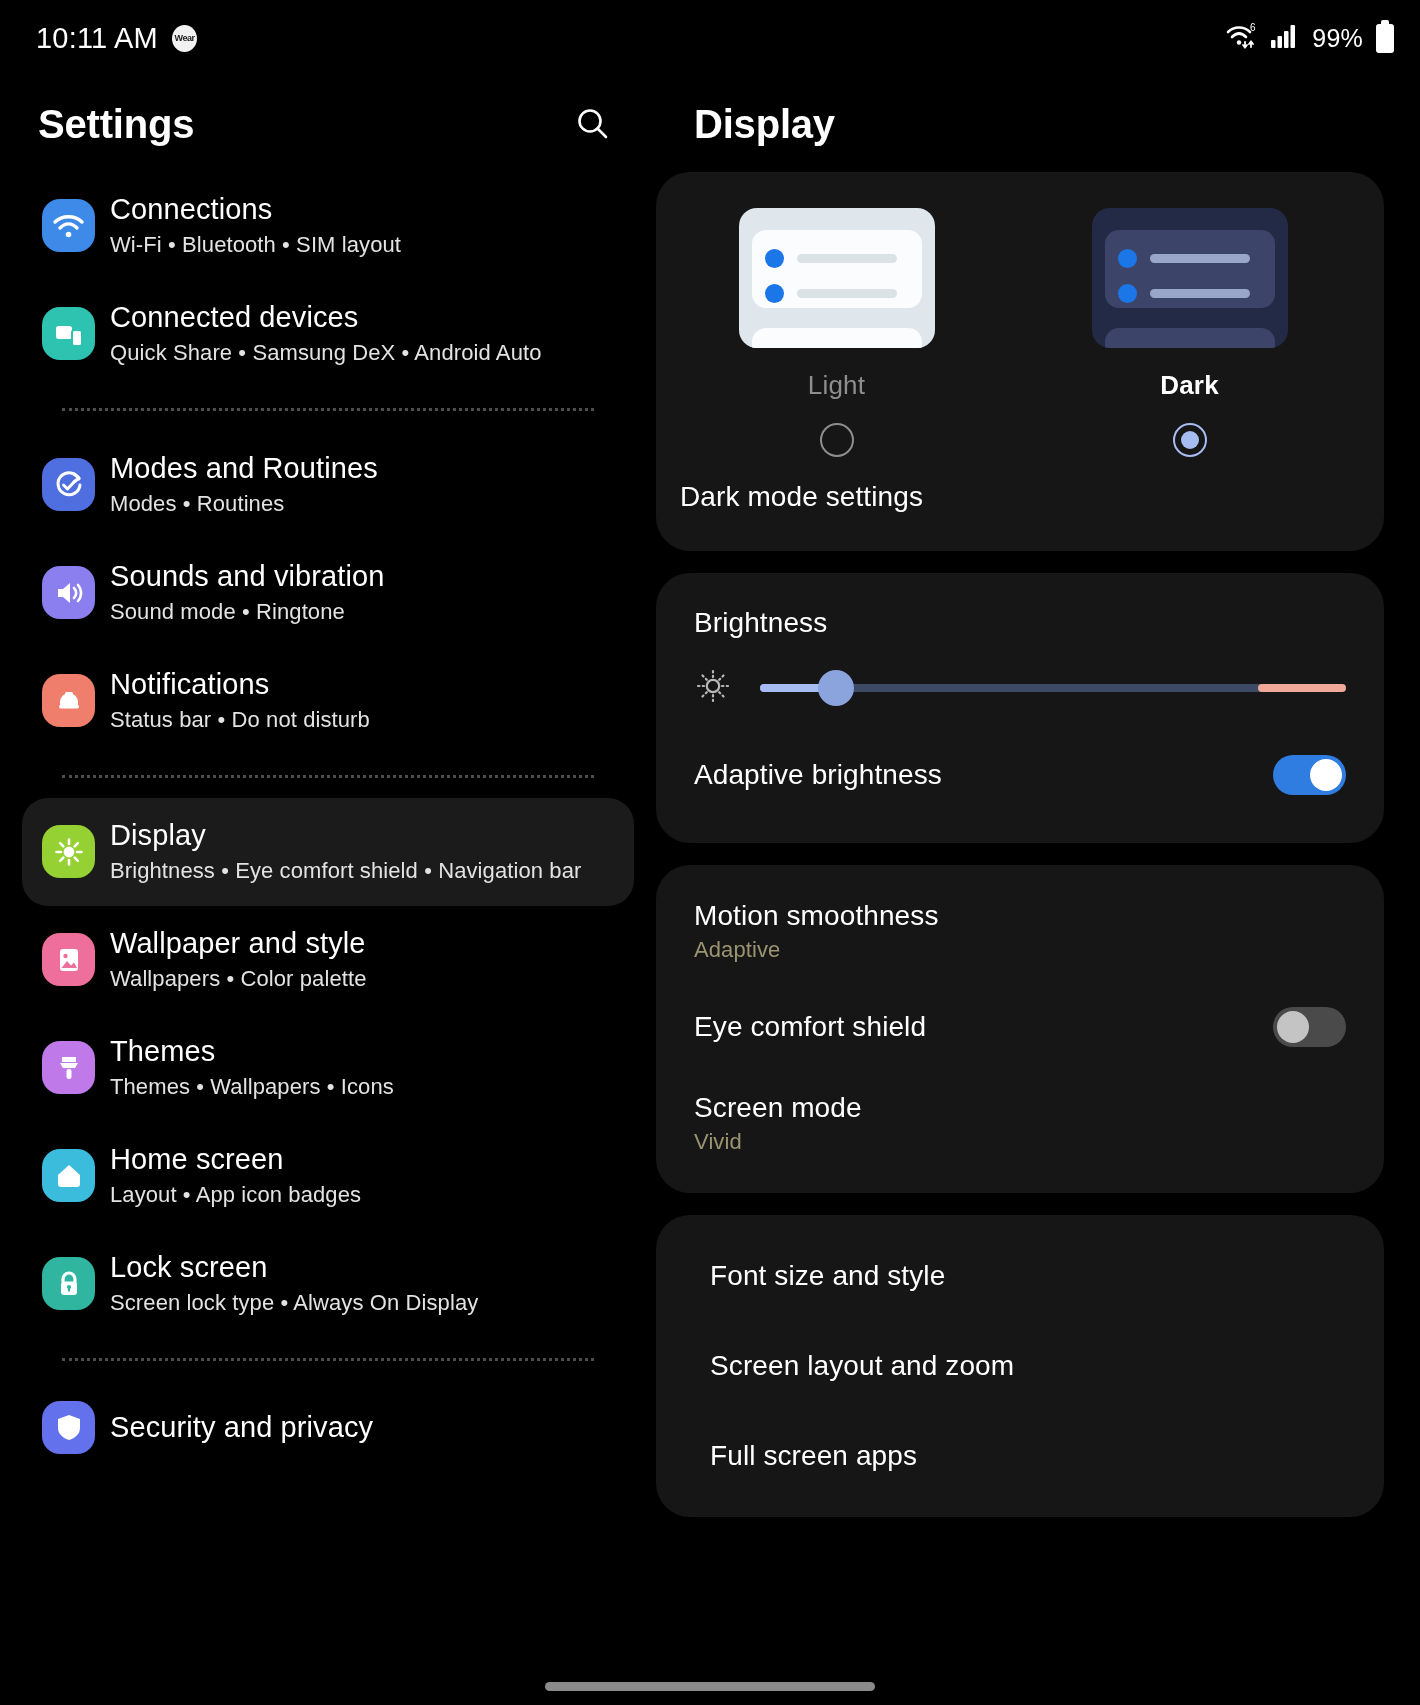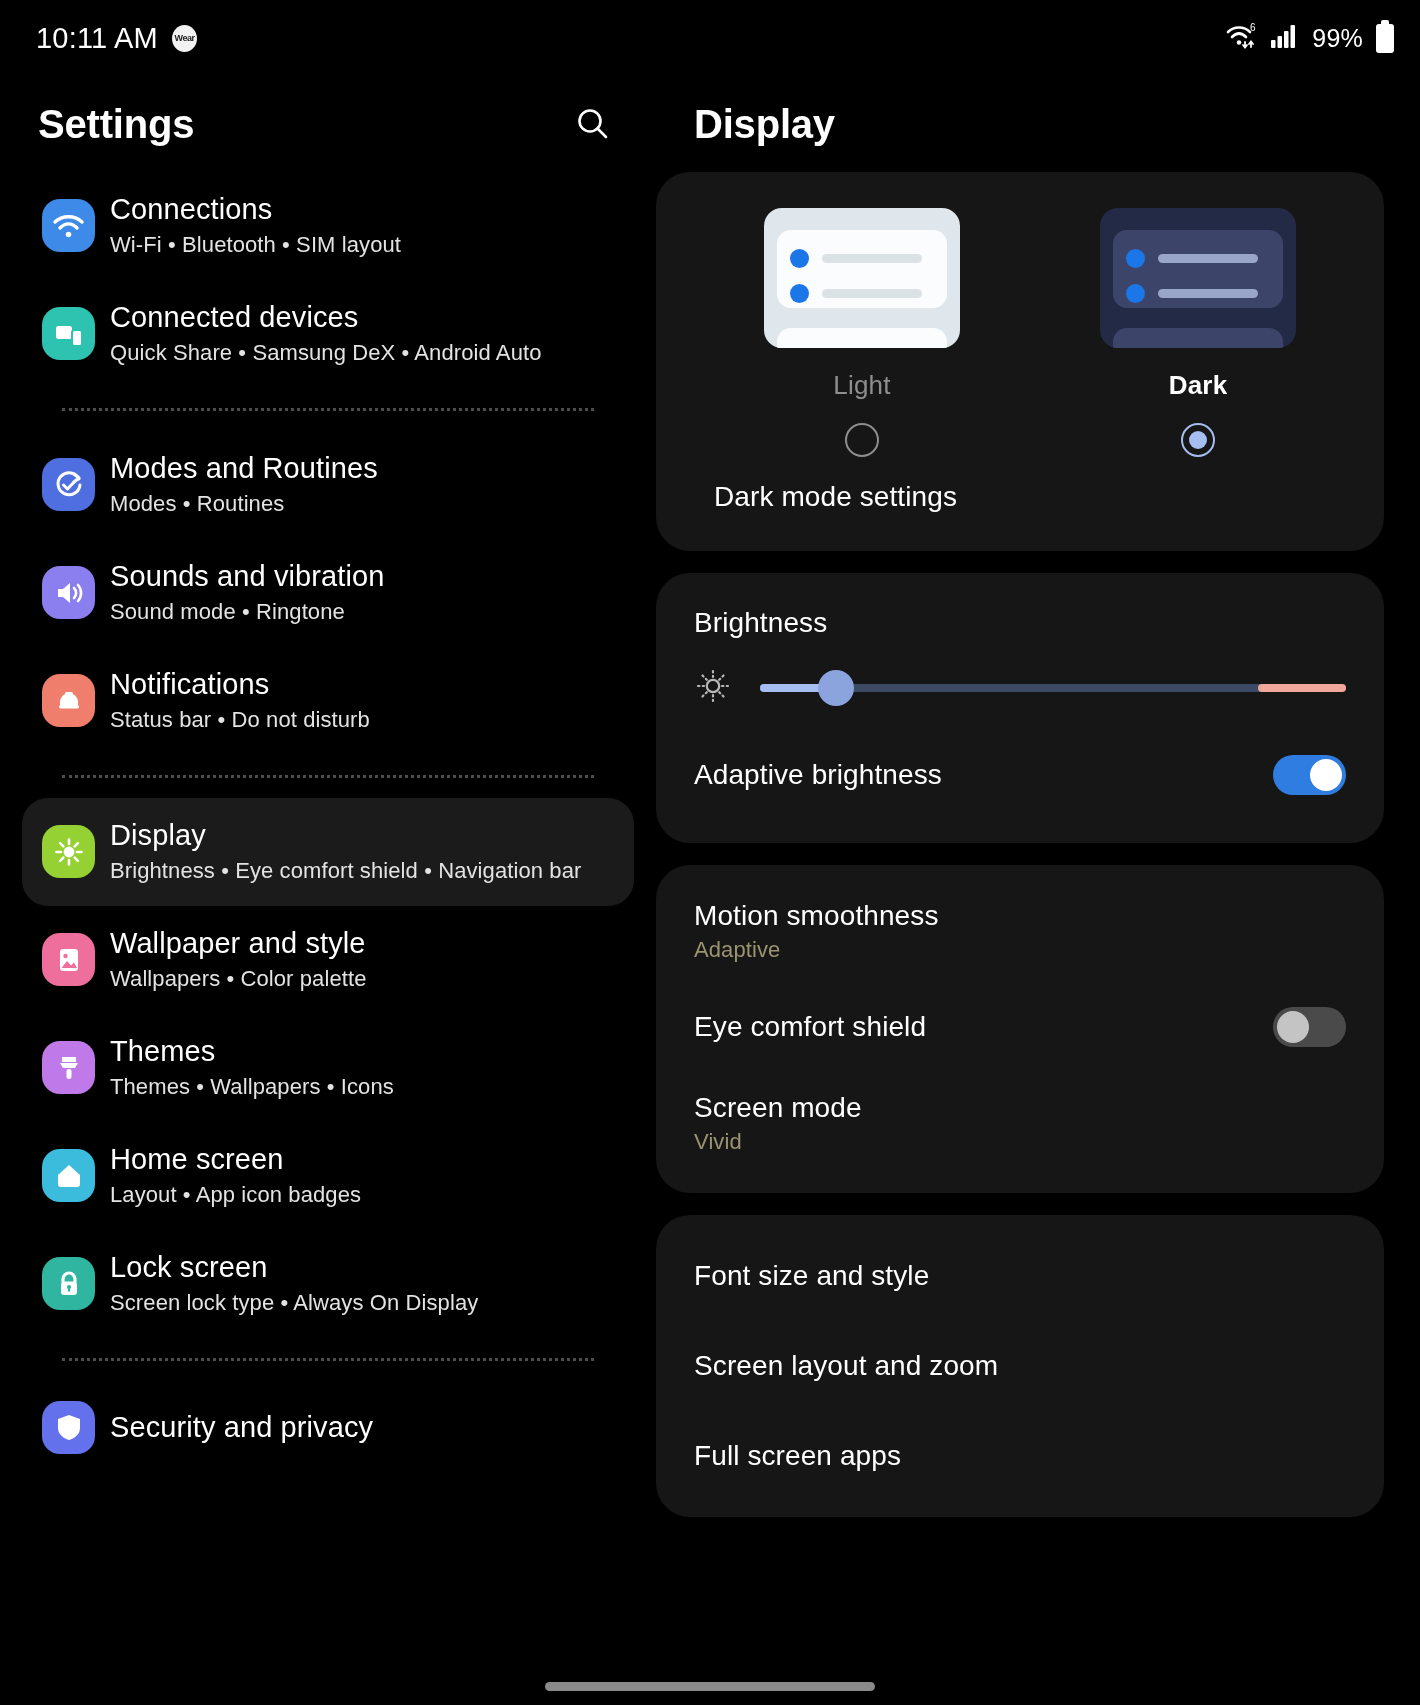--- a/index.html
+++ b/index.html
@@ -172,21 +172,21 @@
 
   
   .detail-inner { padding: 0 0 0 0; }
   .card {
     background: #161616;
     border-radius: 34px;
     margin: 0 36px 22px 0;
     padding: 0;
   }
 
-  .theme-card { padding: 36px 38px 38px 58px; }
+  .theme-card { padding: 36px 38px 38px 24px; }
   .theme-row {
     display: flex;
     justify-content: space-around;
     gap: 40px;
   }
   .theme-opt {
     display: flex;
     flex-direction: column;
     align-items: center;
     cursor: pointer;
@@ -350,21 +350,21 @@
   .toggle .knob {
     position: absolute;
     top: 4px;
     width: 32px; height: 32px;
     border-radius: 50%;
     background: #ffffff;
   }
   .toggle.on  .knob { right: 4px; }
   .toggle.off .knob { left: 4px; background: #c4c4c4; }
 
-  .links-card { padding: 16px 0 16px 0; }
+  .links-card { padding: 16px 0 16px 16px; }
   .link-row {
     padding: 0 38px;
     min-height: 90px;
     display: flex;
     align-items: center;
     font-size: 28px;
     letter-spacing: 0.1px;
     cursor: pointer;
   }
 

